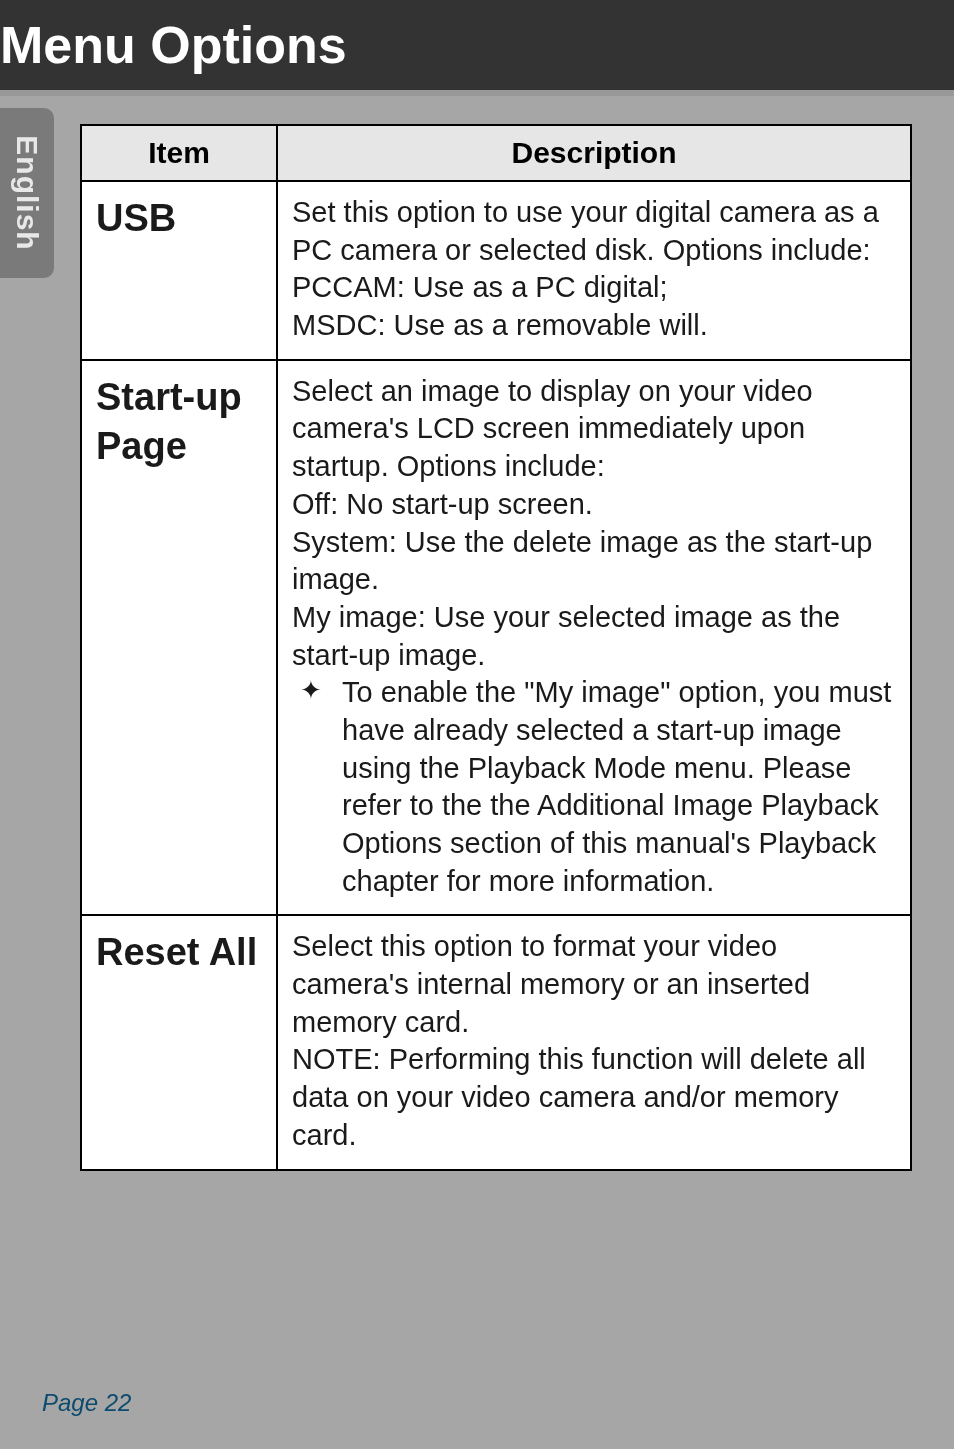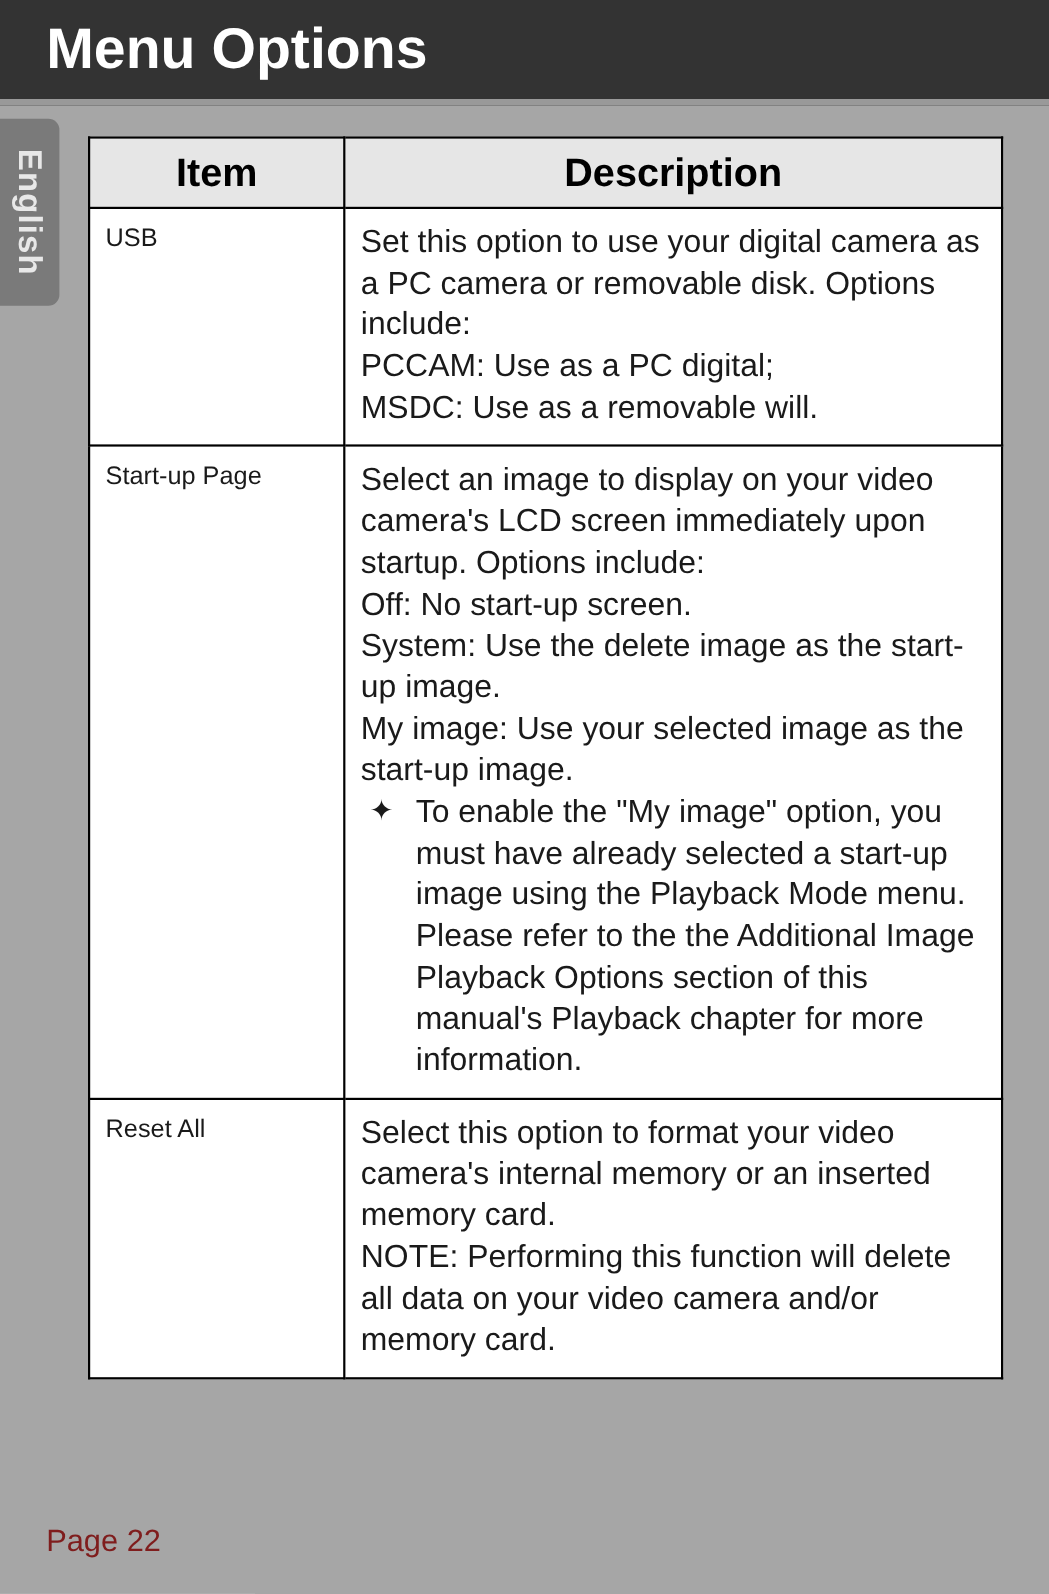--- a/index.html
+++ b/index.html
@@ -13,21 +13,20 @@
     background: #a6a6a6;
     font-family: "Myriad Pro", "Segoe UI", Arial, sans-serif;
     position: relative;
     overflow: hidden;
   }
   .header-band {
     background: #333333;
     height: 96px;
     display: flex;
     align-items: center;
-    padding-left: 42px;
     border-bottom: 6px solid #999999;
   }
   .header-title {
     color: #ffffff;
     font-size: 52px;
     font-weight: 700;
     letter-spacing: 0px;
   }
   .side-tab {
     position: absolute;
@@ -62,34 +61,35 @@
     background: #ffffff;
   }
   th, td {
     border: 2px solid #000000;
     text-align: left;
     vertical-align: top;
   }
   th {
     background: #e6e6e6;
     font-family: Arial, sans-serif;
-    font-size: 36px;
+    font-size: 30px;
     font-weight: 700;
     text-align: center;
     padding: 10px 8px;
   }
   td {
     padding: 12px 14px 14px 14px;
     font-size: 29px;
     line-height: 1.3;
     color: #1a1a1a;
   }
   td.item-cell {
-    width: 232px;
-    font-size: 23px;
+    width: 196px;
+    font-size: 38px;
+    font-weight: bold;
   }
   td.desc-cell {
     font-size: 29px;
   }
   .desc-line {
     display: block;
   }
   .sublist {
     padding-left: 50px;
     position: relative;
@@ -97,23 +97,24 @@
   .sublist .star {
     position: absolute;
     left: 8px;
     top: 0;
     font-size: 26px;
   }
   .footer {
     position: absolute;
     left: 42px;
     bottom: 32px;
-    color: #7f1d1d;
+    color: #0c4a6e;
+    font-style: italic;
     font-family: "Helvetica Neue", Arial, sans-serif;
-    font-size: 28px;
+    font-size: 24px;
   }
 </style>
 </head>
 <body>
 
 <div class="header-band">
   <div class="header-title">Menu Options</div>
 </div>
 
 <div class="side-tab">
@@ -125,21 +126,21 @@
     <thead>
       <tr>
         <th>Item</th>
         <th>Description</th>
       </tr>
     </thead>
     <tbody>
       <tr>
         <td class="item-cell">USB</td>
         <td class="desc-cell">
-          <span class="desc-line">Set this option to use your digital camera as a PC camera or removable disk.  Options include:</span>
+          <span class="desc-line">Set this option to use your digital camera as a PC camera or selected disk.  Options include:</span>
           <span class="desc-line">PCCAM: Use as a PC digital;</span>
           <span class="desc-line">MSDC: Use as a removable will.</span>
         </td>
       </tr>
       <tr>
         <td class="item-cell">Start-up Page</td>
         <td class="desc-cell">
           <span class="desc-line">Select an image to display on your video camera's LCD screen immediately upon startup. Options include:</span>
           <span class="desc-line">Off: No start-up screen.</span>
           <span class="desc-line">System: Use the delete image as the start-up image.</span>

